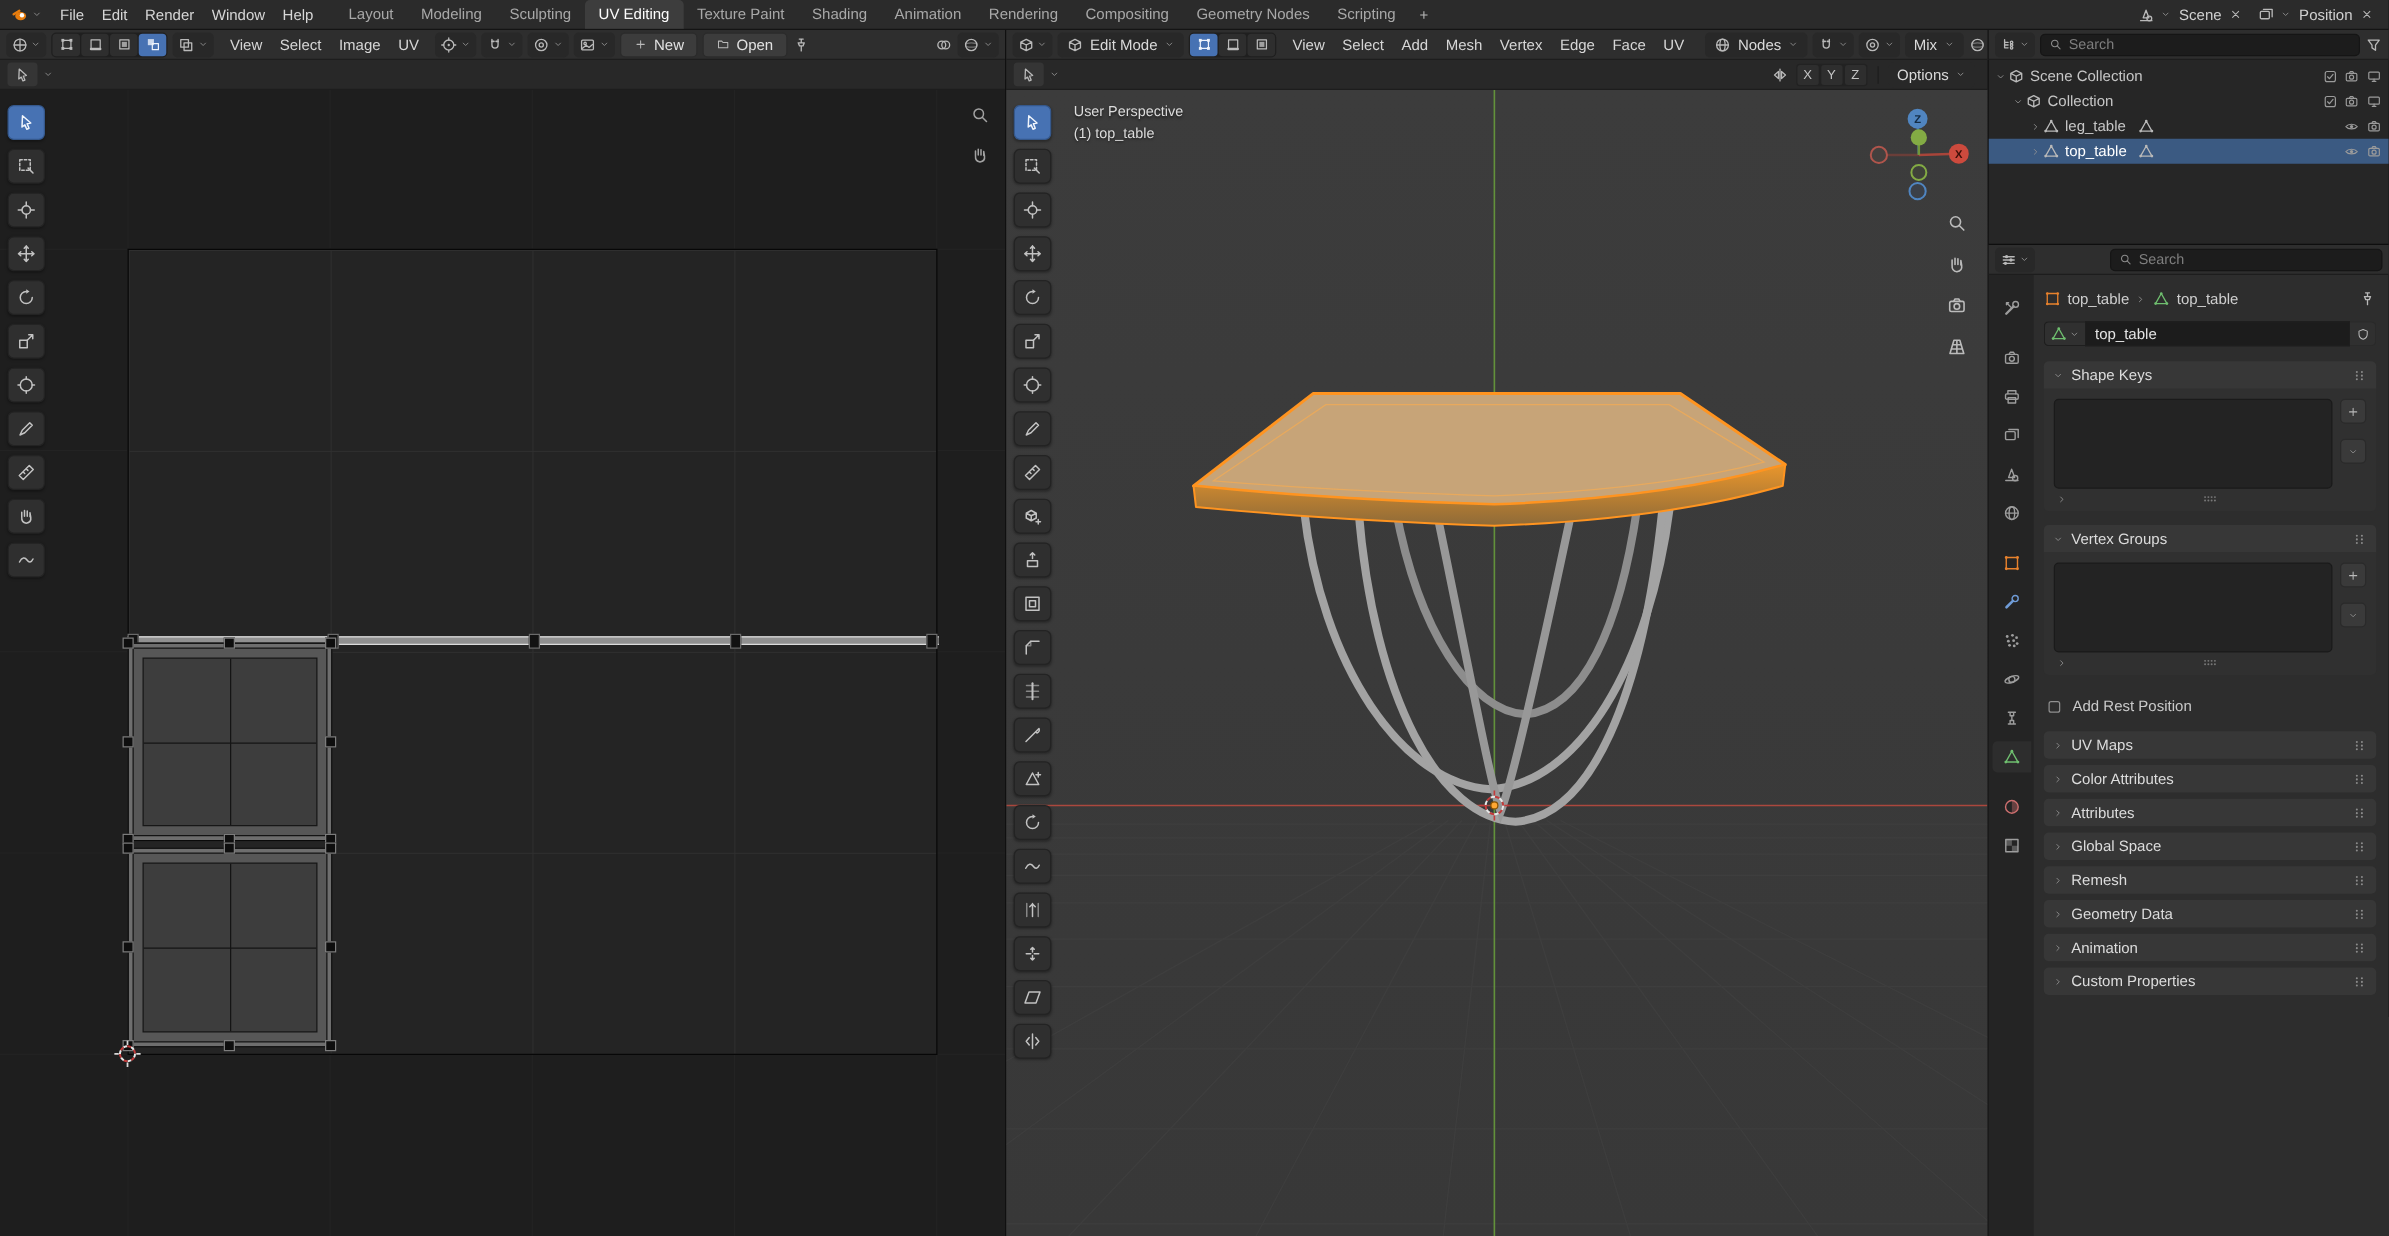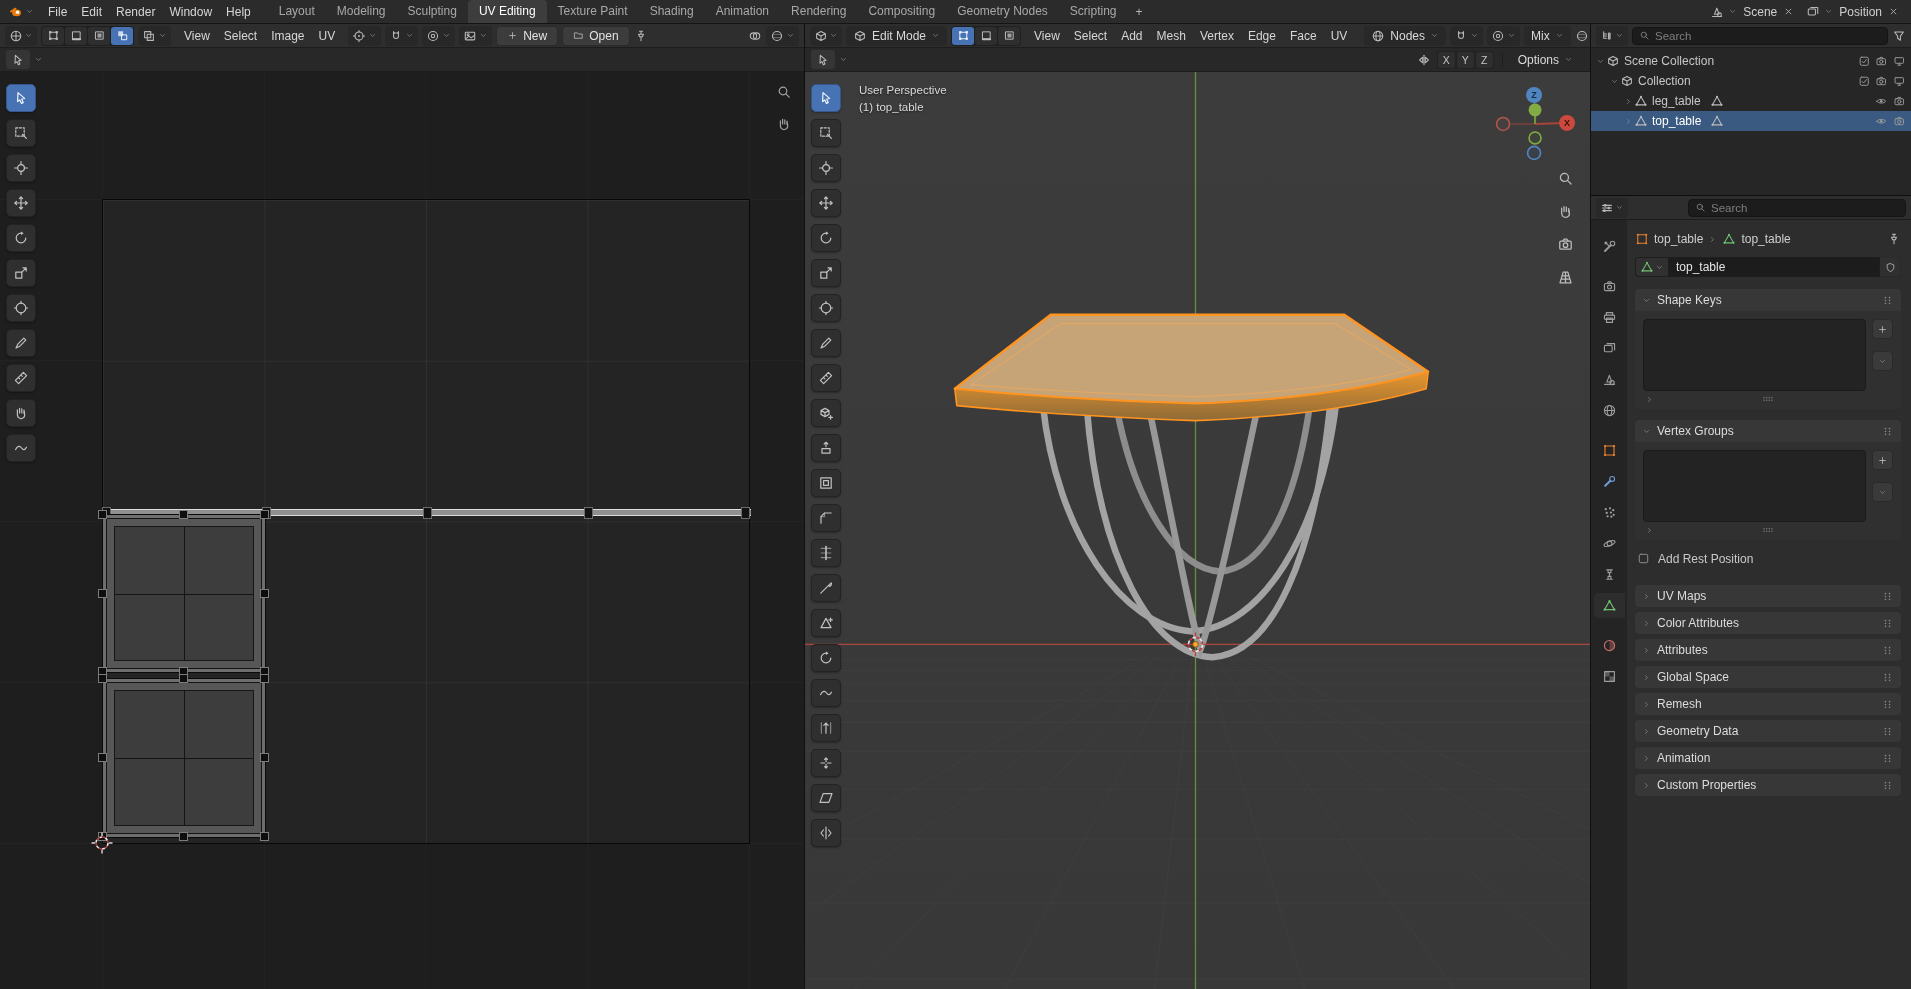--- a/index.html
+++ b/index.html
@@ -109,21 +109,21 @@
 .phead.open{border-radius:4px 4px 0 0}
 .grip{margin-left:auto;display:inline-flex;color:#8a8a8a}
 .grip .ic{width:13px;height:13px;color:inherit}
 .pbody{background:#303030;border-radius:0 0 4px 4px;padding:8px 8px 2px}
 .listrow{display:flex;gap:6px}
 .listbox{flex:1;height:72px;background:#232323;border:1px solid #1a1a1a;border-radius:4px}
 .btncol{display:flex;flex-direction:column;gap:12px}
 .listfoot{position:relative;display:flex;align-items:center;justify-content:center;height:16px}
 .listfoot .icw.chev{position:absolute;left:2px}
 .listfoot .ic{color:#777}
-.chkrow{display:flex;align-items:flex-start;gap:8px;height:20px;margin-top:12px;padding-left:2px}
+.chkrow{display:flex;align-items:flex-end;gap:8px;height:20px;margin-top:12px;padding-left:2px}
 .chkrow .ic{width:13px;height:13px;color:#8f8f8f}
 .chklabel{color:#c9c9c9}
 #prop-collapsed{margin-top:13px;display:flex;flex-direction:column;gap:5px}
 </style>
 </head>
 <body>
 
 <div id="app">
 
   <div class="topbar">

